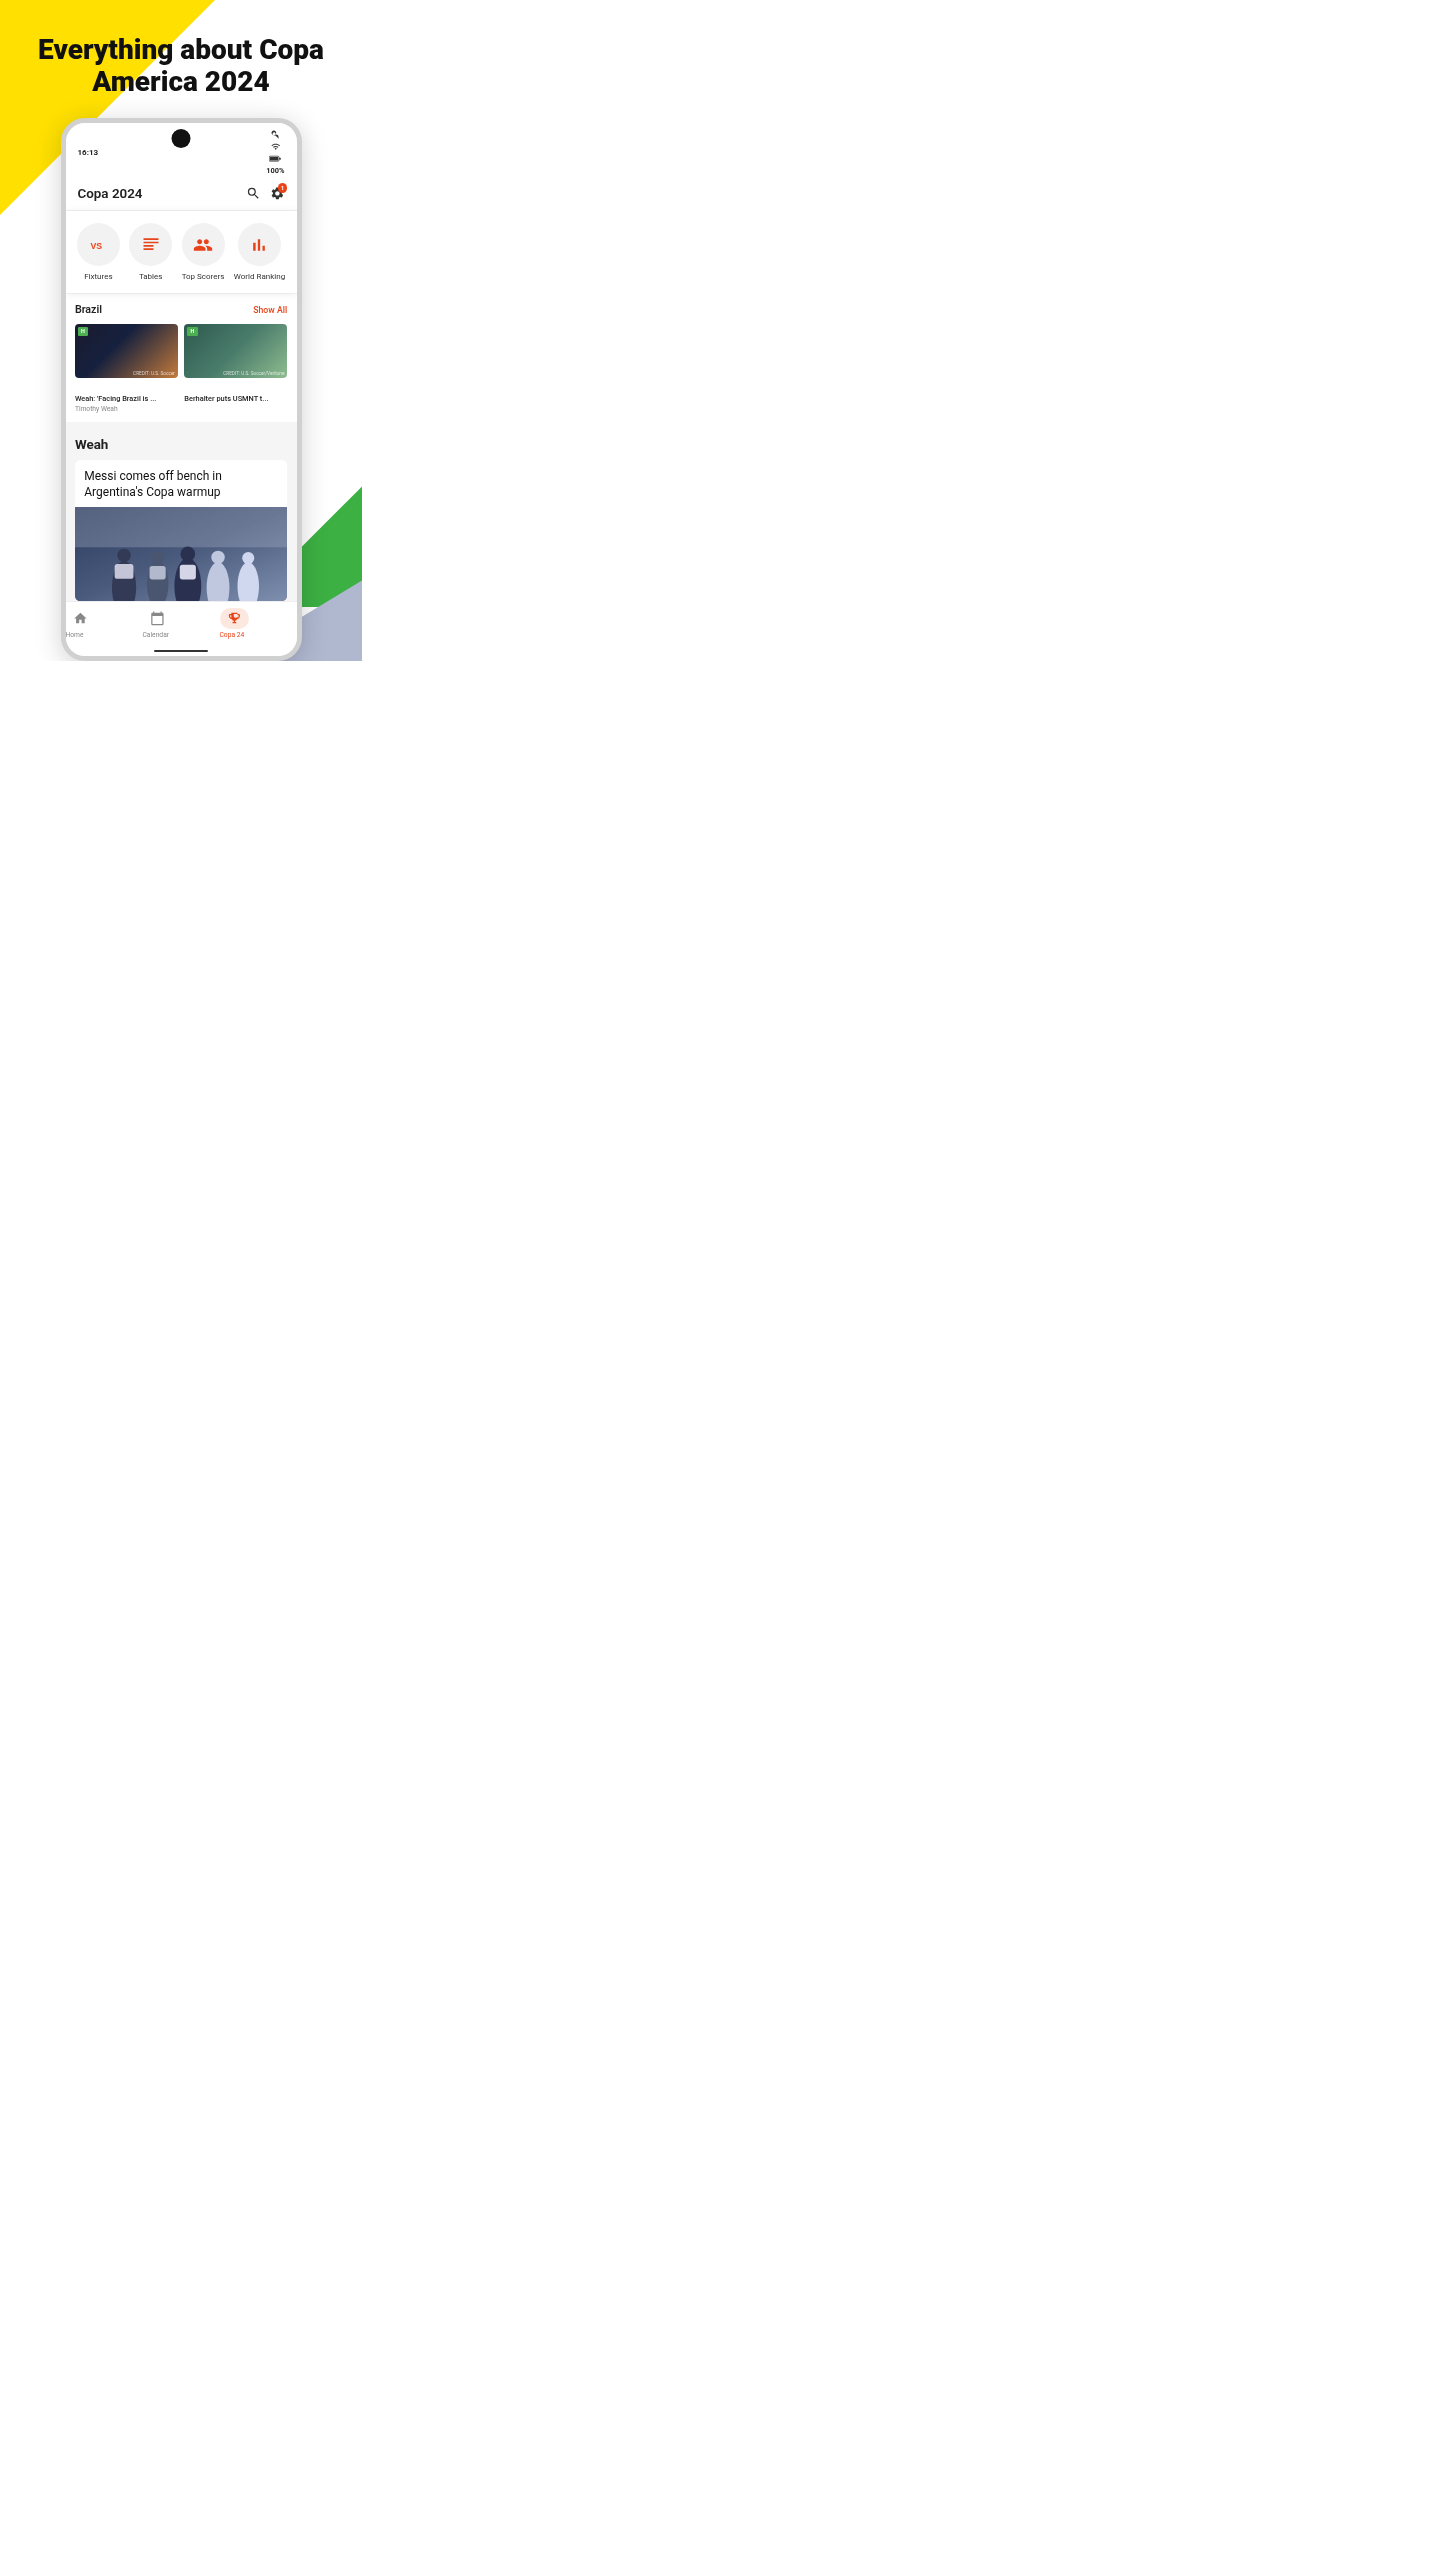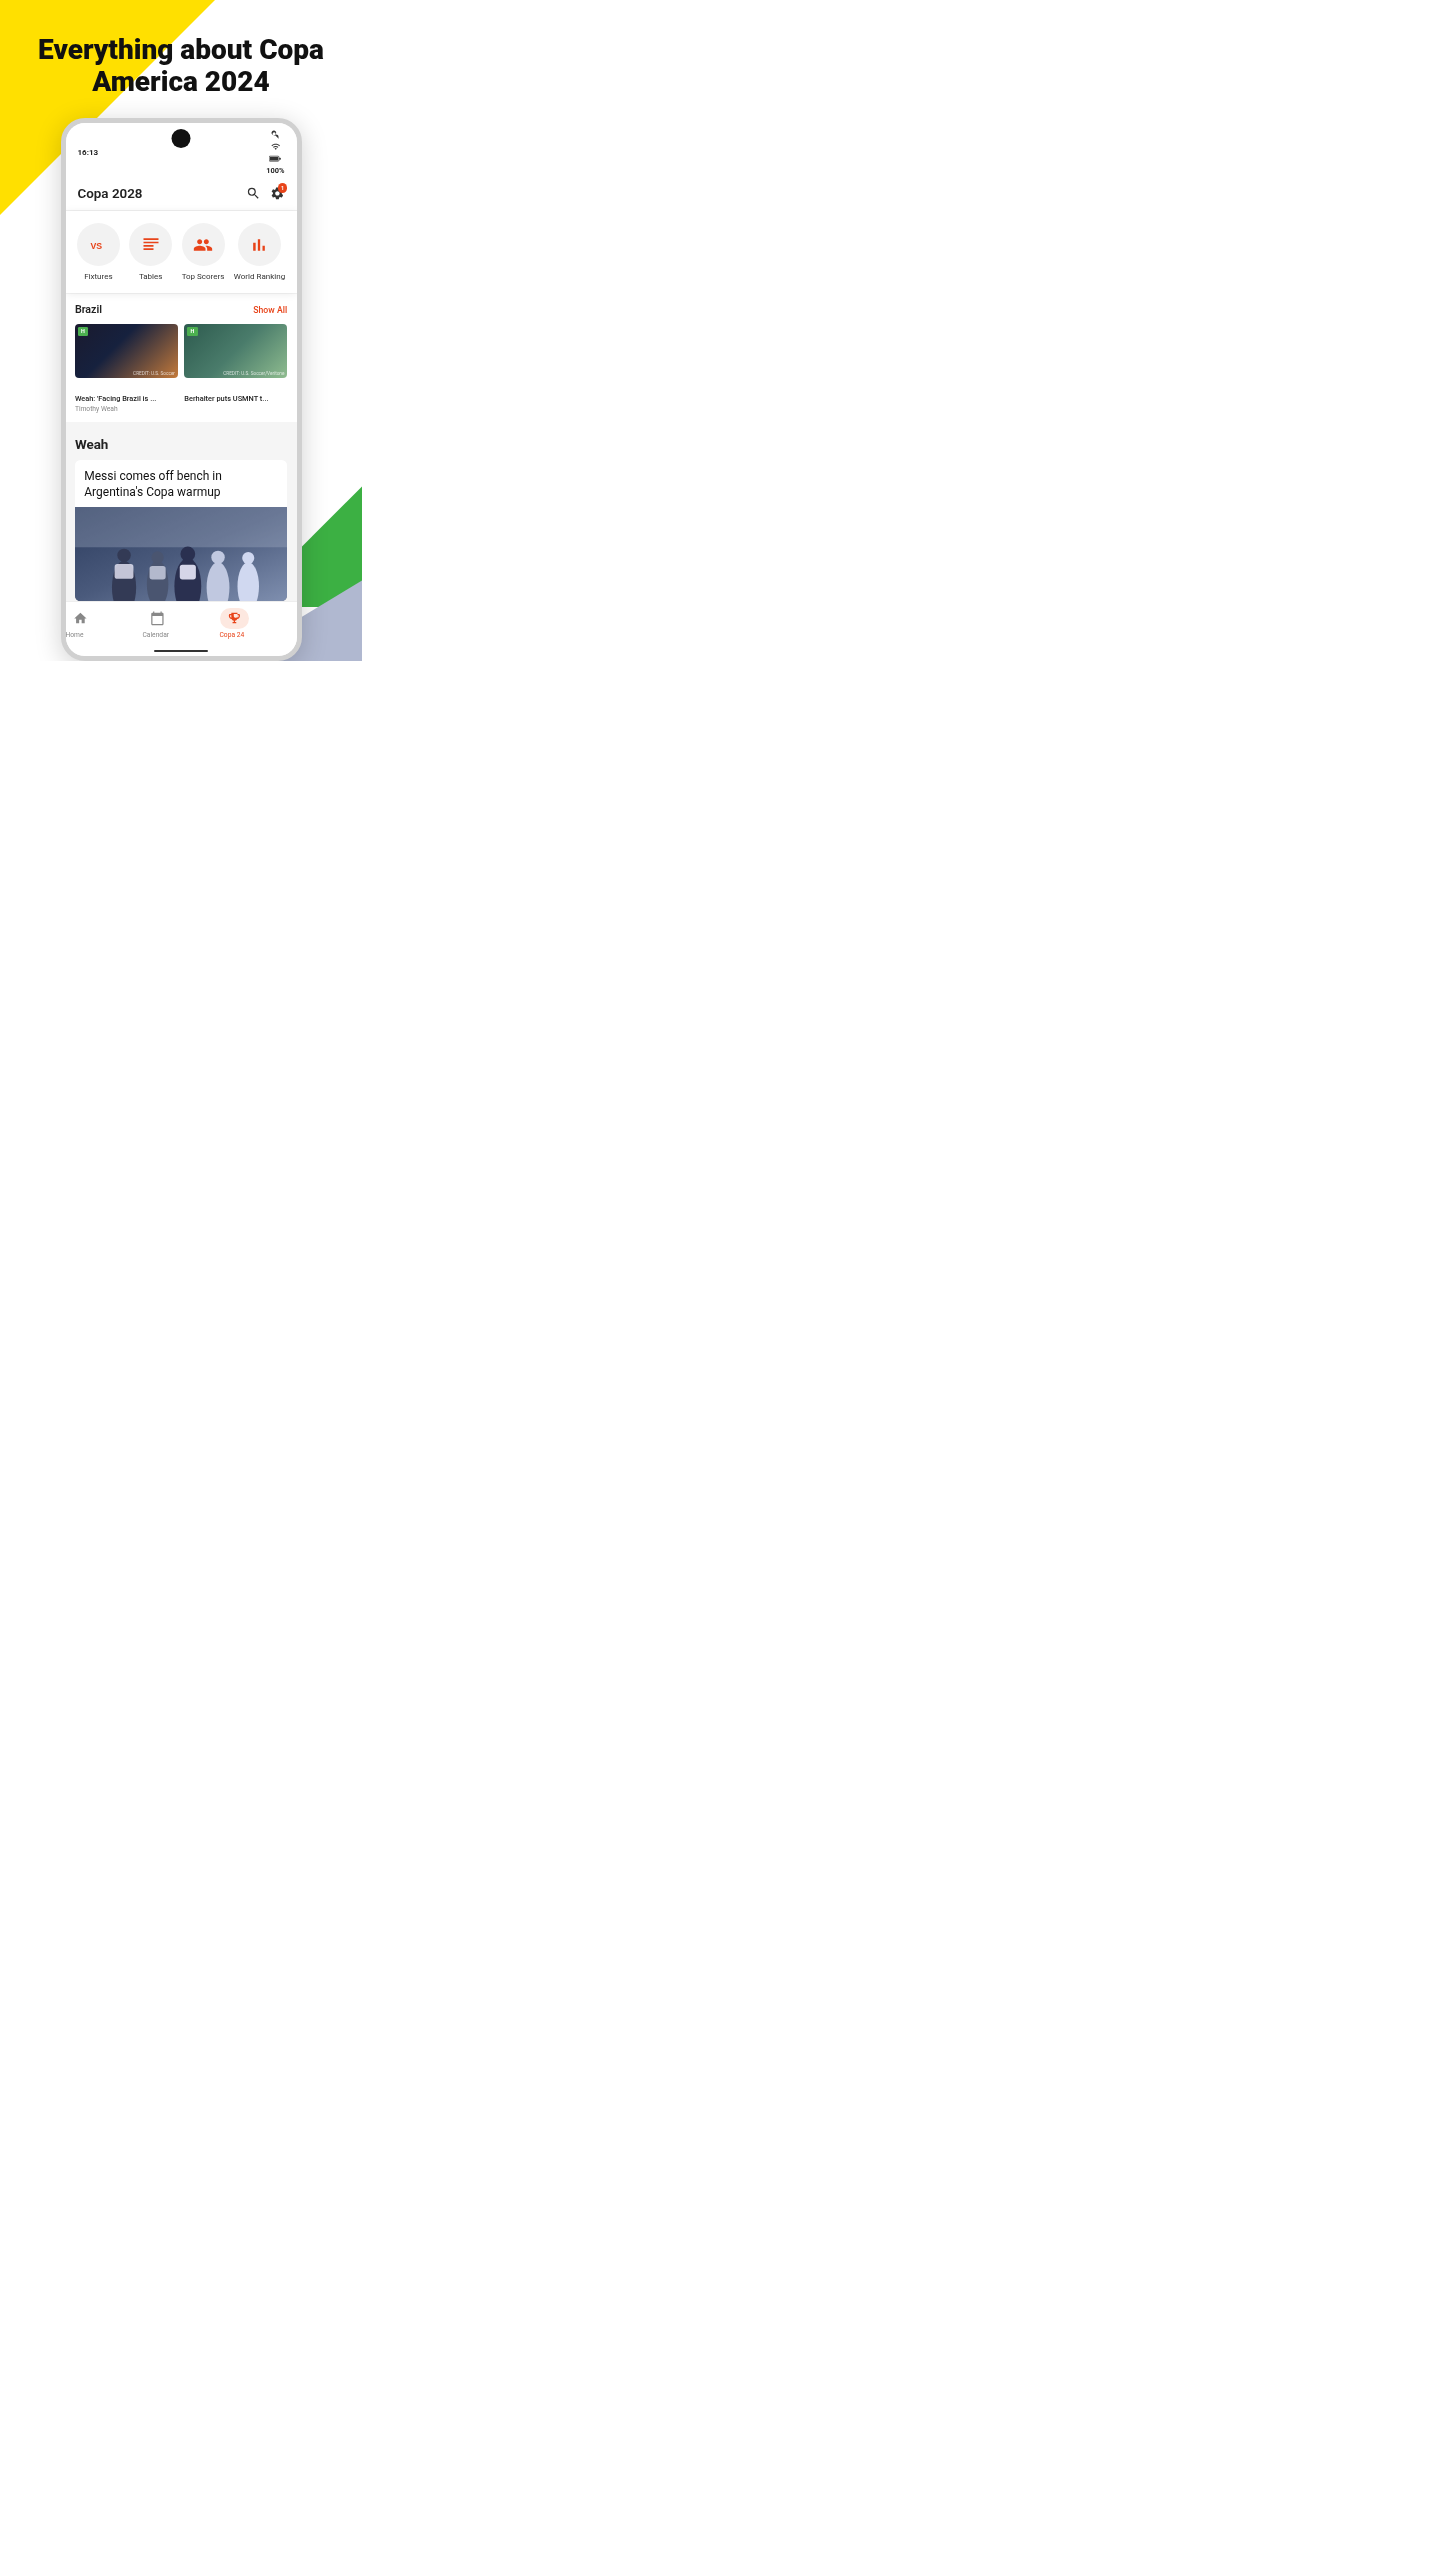--- a/index.html
+++ b/index.html
@@ -374,21 +374,21 @@
         <svg width="12" height="9.4" viewBox="0 0 24 12" fill="#333">
           <rect x="0" y="1" width="20" height="10" rx="2" stroke="#333" stroke-width="1.5" fill="none"></rect>
           <rect x="1.5" y="2.5" width="17" height="7" rx="1" fill="#333"></rect>
           <rect x="20.5" y="4" width="3" height="4" rx="1" fill="#333"></rect>
         </svg>
         <span style="font-size:7.4px;font-weight:700;">100%</span>
       </div>
     </div>
 
     <div class="app-header">
-      <span class="app-title">Copa 2028</span>
+      <span class="app-title">Copa 2024</span>
       <div class="header-icons">
         <div class="icon-btn">
           <svg width="14.8" height="14.8" viewBox="0 0 24 24" fill="#333">
               <path d="M15.5 14h-.79l-.28-.27A6.47 6.47 0 0 0 16 9.5 6.5 6.5 0 1 0 9.5 16c1.61 0 3.09-.59 4.23-1.57l.27.28v.79l5 4.99L20.49 19l-4.99-5zm-6 0C7.01 14 5 11.99 5 9.5S7.01 5 9.5 5 14 7.01 14 9.5 11.99 14 9.5 14z"></path>
             </svg>
         </div>
         <div class="icon-btn">
           <svg width="14.8" height="14.8" viewBox="0 0 24 24" fill="#333">
               <path d="M19.14,12.94c0.04-0.3,0.06-0.61,0.06-0.94c0-0.32-0.02-0.64-0.07-0.94l2.03-1.58c0.18-0.14,0.23-0.41,0.12-0.61 l-1.92-3.32c-0.12-0.22-0.37-0.29-0.59-0.22l-2.39,0.96c-0.5-0.38-1.03-0.7-1.62-0.94L14.4,2.81c-0.04-0.24-0.24-0.41-0.48-0.41 h-3.84c-0.24,0-0.43,0.17-0.47,0.41L9.25,5.35C8.66,5.59,8.12,5.92,7.63,6.29L5.24,5.33c-0.22-0.08-0.47,0-0.59,0.22L2.74,8.87 C2.62,9.08,2.66,9.34,2.86,9.48l2.03,1.58C4.84,11.36,4.8,11.69,4.8,12s0.02,0.64,0.07,0.94l-2.03,1.58 c-0.18,0.14-0.23,0.41-0.12,0.61l1.92,3.32c0.12,0.22,0.37,0.29,0.59,0.22l2.39-0.96c0.5,0.38,1.03,0.7,1.62,0.94l0.36,2.54 c0.05,0.24,0.24,0.41,0.48,0.41h3.84c0.24,0,0.44-0.17,0.47-0.41l0.36-2.54c0.59-0.24,1.13-0.56,1.62-0.94l2.39,0.96 c0.22,0.08,0.47,0,0.59-0.22l1.92-3.32c0.12-0.22,0.07-0.47-0.12-0.61L19.14,12.94z M12,15.6c-1.98,0-3.6-1.62-3.6-3.6 s1.62-3.6,3.6-3.6s3.6,1.62,3.6,3.6S13.98,15.6,12,15.6z"></path>
             </svg>

